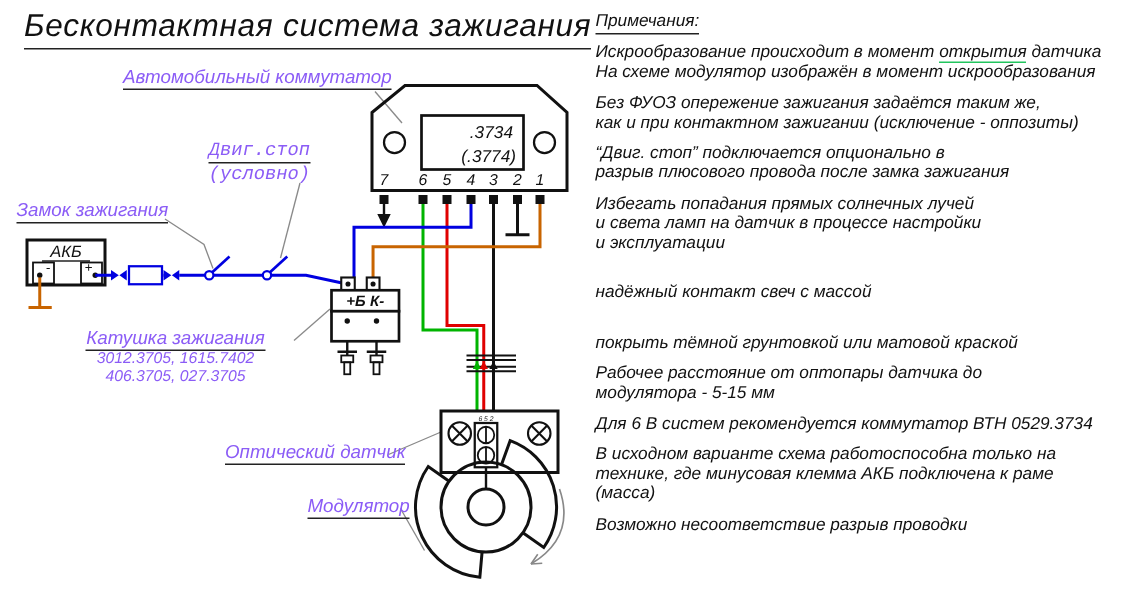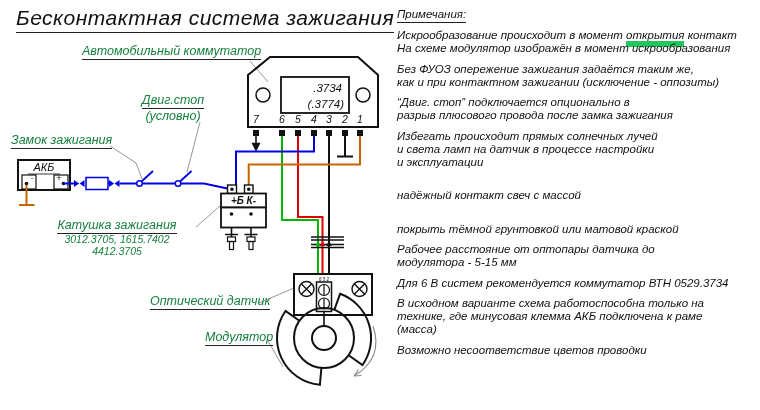--- a/index.html
+++ b/index.html
@@ -1,29 +1,29 @@
 <!DOCTYPE html>
 <html><head>
 <meta charset="utf-8">
 <style>
   html,body{margin:0;padding:0;background:#fff;}
   #canvas{position:relative;width:760px;height:410px;background:#ffffff;overflow:hidden;
           font-family:"Liberation Sans",sans-serif;color:#1a1a1a;}
   svg{position:absolute;left:0;top:0;}
-  .lbl{position:absolute;font:italic 12.5px "Liberation Sans",sans-serif;color:#15803d;white-space:nowrap;}
+  .lbl{position:absolute;font:italic 12.5px "Liberation Sans",sans-serif;color:#8b5cf6;white-space:nowrap;}
   .u{border-bottom:1.2px solid #222;padding-bottom:1px;display:inline-block;}
   .title{position:absolute;left:16px;top:6px;font:italic 21px "Liberation Sans",sans-serif;
          letter-spacing:.5px;color:#111;border-bottom:1.6px solid #222;padding-bottom:2px;}
   .center{text-align:center;}
   .coilnums{font:italic 10.5px "Liberation Sans",sans-serif;line-height:11.8px;}
   #notes{position:absolute;left:397px;top:8px;width:362px;
          font:italic 11.5px "Liberation Sans",sans-serif;line-height:13px;color:#111;}
   #notes .hd{border-bottom:1px solid #222;padding-bottom:1px;display:inline-block;margin-bottom:6px;}
   #notes p{margin:0 0 7.5px 0;}
-  #notes .uw{border-bottom:6px solid #22c55e;}
+  #notes .uw{border-bottom:1px solid #22c55e;}
   svg text{font-family:"Liberation Sans",sans-serif;font-style:italic;fill:#111;}
 </style>
 </head>
 <body>
 
 <div id="canvas">
 
   <svg width="760" height="410" viewBox="0 0 760 410">
 
     <g stroke="#8a8a8a" stroke-width="0.9" fill="none">
@@ -174,45 +174,45 @@
     <g stroke="#888" stroke-width="1.1" fill="none">
       <path d="M373,326 Q384,358 354,376"></path>
       <path d="M354,376 L361.5,375.5 M354,376 L358.5,369.5"></path>
     </g>
   </svg>
 
   <div class="title">Бесконтактная система зажигания</div>
 
   <div class="lbl u" style="left:82px;top:44px;">Автомобильный коммутатор</div>
 
-  <div class="lbl center" style="left:139px;top:93px;width:68px;">
+  <div class="lbl center" style="left:139px;top:93px;width:68px;font-family:Liberation Mono, monospace;">
     <span class="u">Двиг.стоп</span>
     <div>(условно)</div>
   </div>
 
   <div class="lbl u" style="left:11px;top:133px;">Замок зажигания</div>
 
   <div class="lbl center" style="left:41px;top:218px;width:152px;">
     <span class="u">Катушка зажигания</span>
     <div class="coilnums">3012.3705, 1615.7402</div>
-    <div class="coilnums">4412.3705</div>
+    <div class="coilnums">406.3705, 027.3705</div>
   </div>
 
   <div class="lbl u" style="left:150px;top:294px;">Оптический датчик</div>
 
   <div class="lbl u" style="left:205px;top:330px;font-style:italic;">Модулятор</div>
 
   <div id="notes">
     <div class="hd">Примечания:</div>
-    <p><span>Искрообразование происходит в момент </span><span class="uw">открытия</span><span> контакт</span><br>
+    <p><span>Искрообразование происходит в момент </span><span class="uw">открытия</span><span> датчика</span><br>
       <span>На схеме модулятор изображён в момент искрообразования</span></p>
     <p><span>Без ФУОЗ опережение зажигания задаётся таким же,</span><br><span>как и при контактном зажигании (исключение - оппозиты)</span></p>
     <p><span>“Двиг. стоп” подключается опционально в</span><br><span>разрыв плюсового провода после замка зажигания</span></p>
-    <p><span>Избегать происходит прямых солнечных лучей</span><br><span>и света ламп на датчик в процессе настройки</span><br><span>и эксплуатации</span></p>
+    <p><span>Избегать попадания прямых солнечных лучей</span><br><span>и света ламп на датчик в процессе настройки</span><br><span>и эксплуатации</span></p>
     <p><br><span>надёжный контакт свеч с массой</span></p>
     <p><br><span>покрыть тёмной грунтовкой или матовой краской</span></p>
     <p><span>Рабочее расстояние от оптопары датчика до</span><br><span>модулятора - 5-15 мм</span></p>
     <p><span>Для 6 В систем рекомендуется коммутатор ВТН 0529.3734</span></p>
     <p><span>В исходном варианте схема работоспособна только на</span><br><span>технике, где минусовая клемма АКБ подключена к раме</span><br><span>(масса)</span></p>
-    <p><span>Возможно несоответствие цветов проводки</span></p>
+    <p><span>Возможно несоответствие разрыв проводки</span></p>
   </div>
 
 </div>
 
 </body></html>

